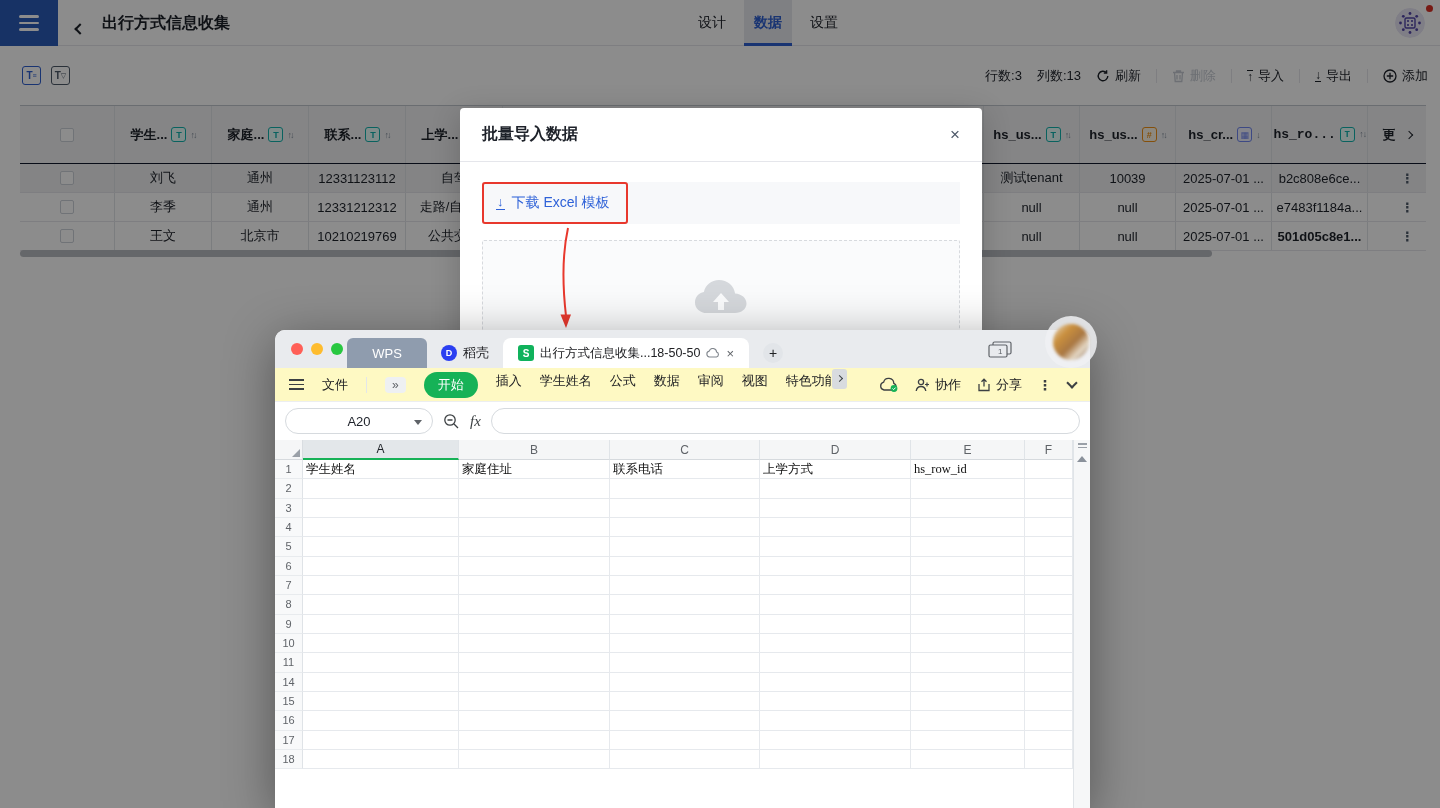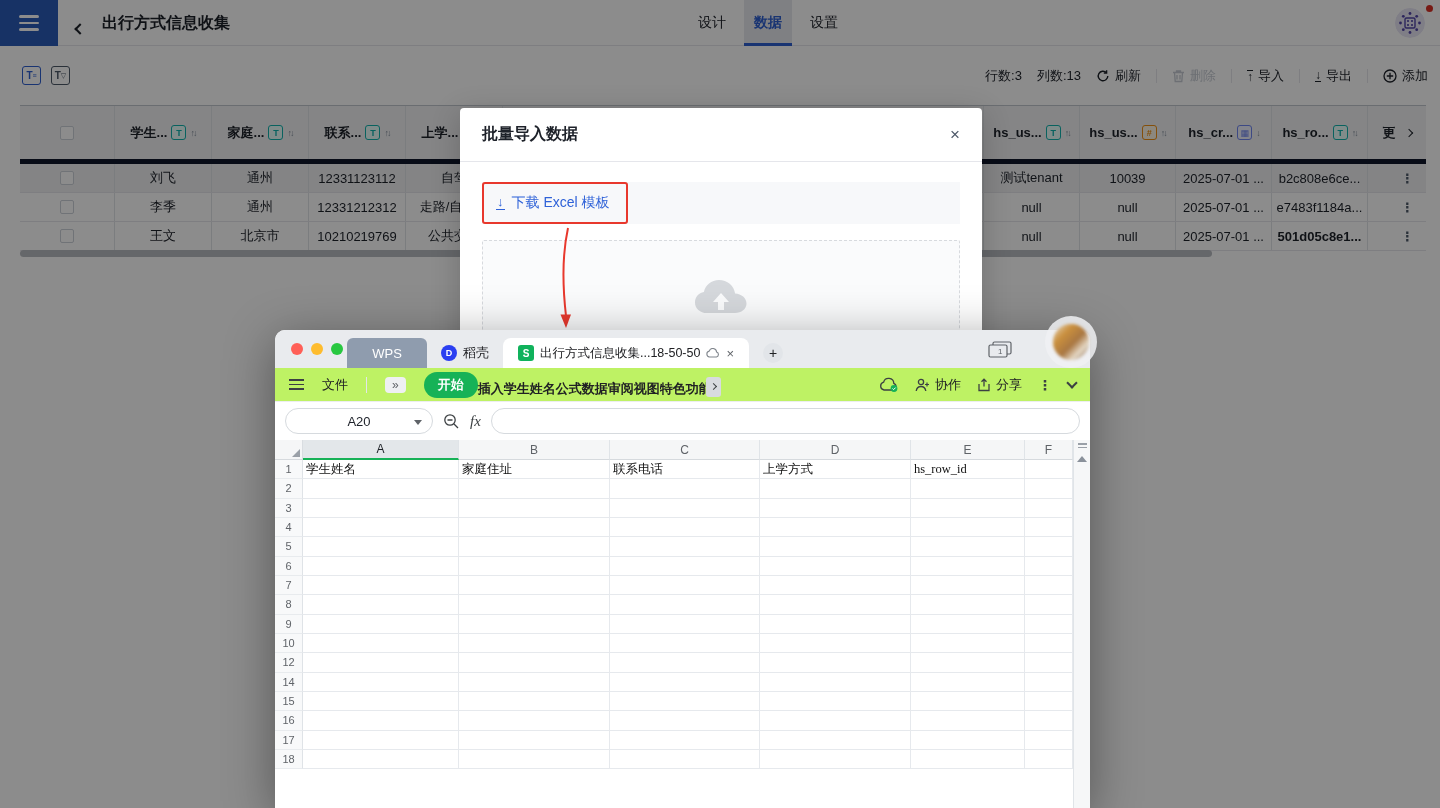--- a/index.html
+++ b/index.html
@@ -33,21 +33,21 @@
   .tbtn{display:flex;align-items:center;gap:5px;cursor:pointer;color:#1d2129;}
   .tbtn.disabled{color:#c6cbd3;cursor:default;}
   .tdiv{width:1px;height:14px;background:#e5e6eb;}
   .arr-icon{display:inline-block;font-size:12px;line-height:10px;}
   .arr-icon.up{border-top:1.6px solid #1d2129;padding-top:1px;}
   .arr-icon.down{border-bottom:1.6px solid #1d2129;padding-bottom:1px;}
 
   
   .datatable{position:absolute;left:20px;top:105px;width:1406px;border-top:1px solid #c2c7ce;}
   .dt-row{display:flex;}
-  .dt-head{height:58px;background:#f2f3f5;border-bottom:5px solid #0f172a;}
+  .dt-head{height:58px;background:#f2f3f5;border-bottom:1px solid #0f172a;}
   .dt-body-row{height:29px;background:#fff;border-bottom:1px solid #e5e6eb;}
   .dt-body-row.hl{background:#f0f1f3;}
   .dt-cell{display:flex;align-items:center;justify-content:center;gap:4px;font-size:13px;overflow:hidden;white-space:nowrap;border-right:1px solid #e0e3e8;}
   .dt-cell:last-child{border-right:none;}
   .dt-head .dt-cell{font-weight:600;font-size:13px;}
   .type-badge{width:15px;height:15px;border-radius:3px;border:1px solid;display:flex;align-items:center;justify-content:center;font-size:9px;font-weight:700;flex:0 0 auto;}
   .type-badge.text{color:#12b2ae;border-color:#12b2ae;background:#eafffb;}
   .type-badge.number{color:#f09114;border-color:#f09114;background:#fff7e8;}
   .type-badge.date{color:#7086f0;border-color:#7086f0;background:#f0f3ff;}
   .sort-ic{font-size:9px;color:#86909c;letter-spacing:-2px;flex:0 0 auto;}
@@ -82,21 +82,21 @@
   .wtab.wpsb{width:80px;background:#8f9cae;color:#fff;border-radius:6px 6px 0 0;}
   .wtab.docer{width:76px;gap:6px;color:#202124;}
   .docer-logo{width:16px;height:16px;border-radius:50%;background:#2b3ff1;color:#fff;font-size:9px;font-weight:700;display:flex;align-items:center;justify-content:center;}
   .wtab.doc{width:246px;background:#fff;border-radius:8px 8px 0 0;gap:6px;padding:0 8px;}
   .s-logo{width:16px;height:16px;border-radius:3px;background:#10b25c;color:#fff;font-size:10px;font-weight:700;display:flex;align-items:center;justify-content:center;flex:0 0 auto;}
   .doc-title{font-size:12.5px;color:#202124;white-space:nowrap;overflow:hidden;max-width:168px;}
   .tab-x{color:#5f6368;font-size:13px;cursor:pointer;}
   .newtab{position:absolute;left:488px;bottom:5px;width:20px;height:20px;border-radius:50%;background:#e2e5e9;color:#202124;font-size:14px;display:flex;align-items:center;justify-content:center;cursor:pointer;}
   .win-layout{position:absolute;right:78px;top:11px;cursor:pointer;}
 
-  .wps-menubar{position:relative;height:34px;background:#bef264;border-bottom:1px solid #eceef0;display:flex;align-items:center;padding:0 14px;gap:18px;font-size:13px;color:#202124;}
+  .wps-menubar{position:relative;height:34px;background:#fef9c3;border-bottom:1px solid #eceef0;display:flex;align-items:center;padding:0 14px;gap:18px;font-size:13px;color:#202124;}
   .mb-burger{display:flex;flex-direction:column;gap:3px;cursor:pointer;}
   .mb-burger i{width:15px;height:1.8px;background:#3c4043;display:block;}
   .mb-div{width:1px;height:16px;background:#e3e6e9;}
   .mb-chip{background:#eef0f2;color:#5f6368;border-radius:4px;padding:1px 7px;font-size:12px;cursor:pointer;}
   .mb-item{cursor:pointer;white-space:nowrap;}
   .mb-item.active{background:#16b257;color:#fff;border-radius:14px;padding:4px 14px;}
   .mb-item.clipped{position:relative;width:50px;overflow:hidden;}
   .clip-btn{position:absolute;left:60px;top:7px;width:15px;height:20px;background:#d8dbdf;border-radius:3px;display:flex;align-items:center;justify-content:center;cursor:pointer;}
   .clip-btn .chev{width:5px;height:5px;border-width:1.5px;border-color:#3c4043;}
   .mb-right{margin-left:auto;display:flex;align-items:center;gap:16px;}
@@ -249,21 +249,21 @@
           <div class="dt-cell" style="width: 96px; flex: 0 0 96px;">
             <span>hs_us...</span>
             <span class="type-badge number">#</span>
             <span class="sort-ic">↑↓</span>
           </div>
           <div class="dt-cell" style="width: 96px; flex: 0 0 96px;">
             <span>hs_cr...</span>
             <span class="type-badge date">▦</span>
             <span class="sort-ic">↓</span>
           </div>
-          <div class="dt-cell" style="width: 96px; flex: 0 0 96px;">
+          <div class="dt-cell" style="width: 96px; flex: 0 0 96px; font-family: Liberation Mono, monospace;">
             <span>hs_ro...</span>
             <span class="type-badge text">T</span>
             <span class="sort-ic">↑↓</span>
           </div>
           <div class="dt-cell" style="width: 58px; flex: 0 0 58px;">
             <span>更</span>
             <span class="chev right" style="width:6px;height:6px;border-width:1.8px;margin-left:6px;"></span>
           </div>
         </div>
         <div class="dt-row dt-body-row hl">
@@ -384,21 +384,21 @@
 
     <div class="wps-menubar">
       <span class="mb-burger">
           <i></i>
           <i></i>
           <i></i>
         </span>
       <span class="mb-item">文件</span>
       <span class="mb-div"></span>
       <span class="mb-chip">»</span>
-      <span id="wps-menu-items" style="display:flex;align-items:flex-end;font-weight:bold;">
+      <span id="wps-menu-items" style="display:flex;align-items:flex-start;gap:18px;">
           <span class="mb-item active">开始</span>
           <span class="mb-item">插入</span>
           <span class="mb-item">学生姓名</span>
           <span class="mb-item">公式</span>
           <span class="mb-item">数据</span>
           <span class="mb-item">审阅</span>
           <span class="mb-item">视图</span>
           <span style="position: relative; display: inline-flex;">
             <span class="mb-item clipped">特色功能</span>
             <span class="clip-btn" style="left: 46px; top: -3px;">
@@ -540,21 +540,21 @@
           <div class="sh-row">
             <div class="sh-rownum">10</div>
             <div class="sh-cell" style="flex: 0 0 156px;"></div>
             <div class="sh-cell" style="flex: 0 0 151px;"></div>
             <div class="sh-cell" style="flex: 0 0 150px;"></div>
             <div class="sh-cell" style="flex: 0 0 151px;"></div>
             <div class="sh-cell" style="flex: 0 0 114px;"></div>
             <div class="sh-cell" style="flex: 0 0 48px;"></div>
           </div>
           <div class="sh-row">
-            <div class="sh-rownum">12</div>
+            <div class="sh-rownum">11</div>
             <div class="sh-cell" style="flex: 0 0 156px;"></div>
             <div class="sh-cell" style="flex: 0 0 151px;"></div>
             <div class="sh-cell" style="flex: 0 0 150px;"></div>
             <div class="sh-cell" style="flex: 0 0 151px;"></div>
             <div class="sh-cell" style="flex: 0 0 114px;"></div>
             <div class="sh-cell" style="flex: 0 0 48px;"></div>
           </div>
           <div class="sh-row">
             <div class="sh-rownum">14</div>
             <div class="sh-cell" style="flex: 0 0 156px;"></div>

